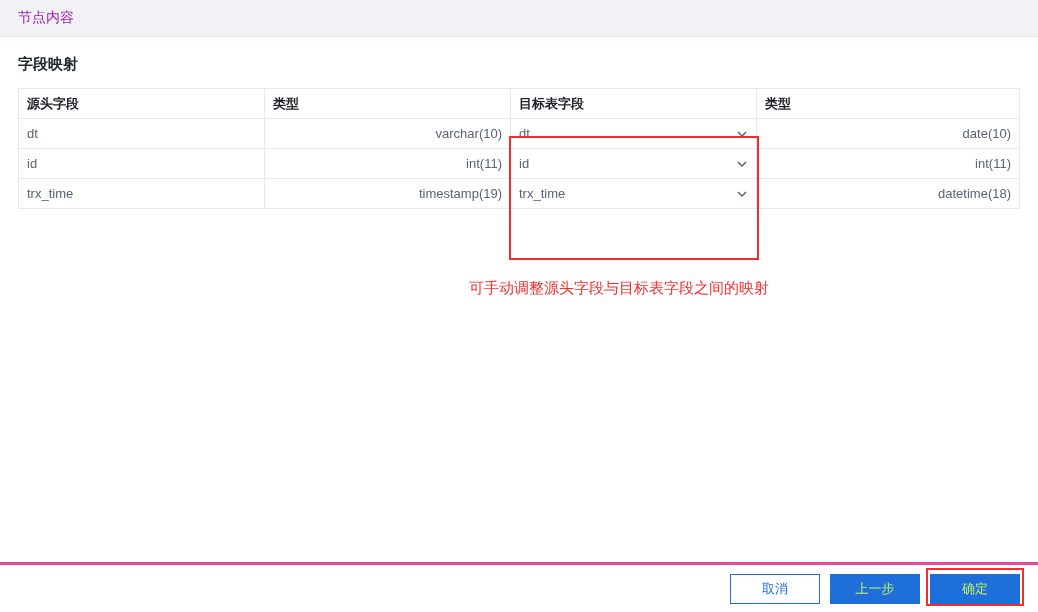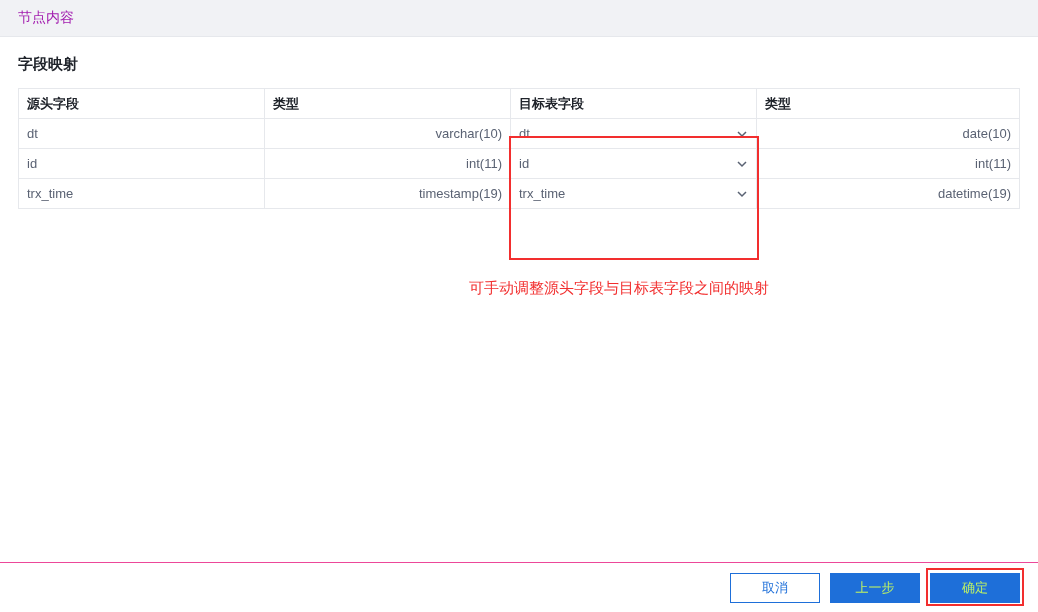--- a/index.html
+++ b/index.html
@@ -86,21 +86,21 @@
     color: #f22e2e;
     font-size: 15px;
   }
 
   .footer {
     position: absolute;
     left: 0;
     right: 0;
     bottom: 0;
     height: 50px;
-    border-top: 1px solid #ec4899;
+    border-top: 3px solid #ec4899;
     display: flex;
     justify-content: flex-end;
     align-items: center;
     padding-right: 18px;
     gap: 10px;
     background: #fff;
   }
   .btn {
     min-width: 90px;
     height: 30px;
@@ -189,21 +189,21 @@
         <td class="target-cell">
           <div class="target-select">
             <span>trx_time</span>
             <span class="chevron">
               <svg viewBox="0 0 12 12" width="12" height="12">
                   <path d="M2 4l4 4 4-4" fill="none" stroke="#5a6273" stroke-width="1.5"></path>
                 </svg>
             </span>
           </div>
         </td>
-        <td class="type-cell">datetime(19)</td>
+        <td class="type-cell">datetime(18)</td>
       </tr>
     </tbody>
   </table>
 </div>
 
 <div class="highlight-col" style="left:509px; top:136px; width:250px; height:124px;"></div>
 
 <div class="annotation" style="left:469px; top:279px;">可手动调整源头字段与目标表字段之间的映射</div>
 
 <div class="footer">

